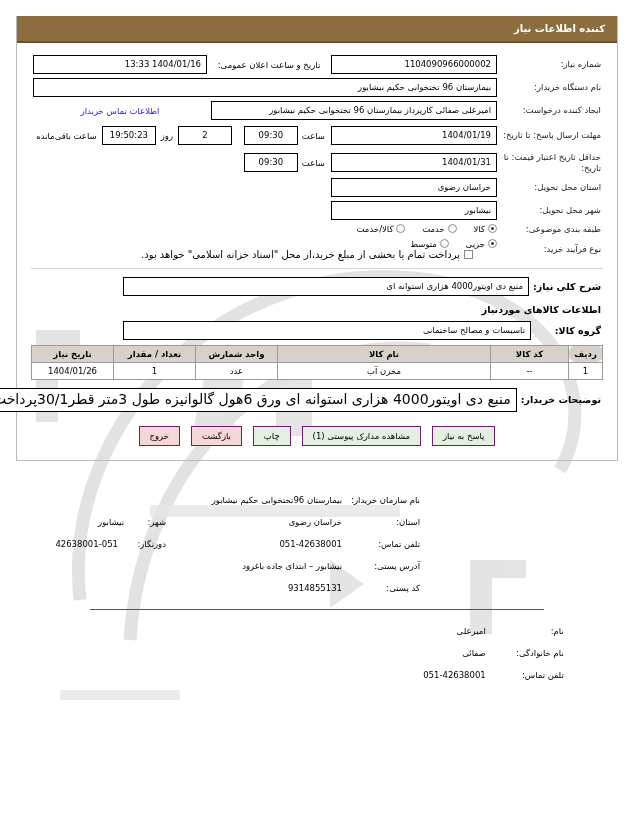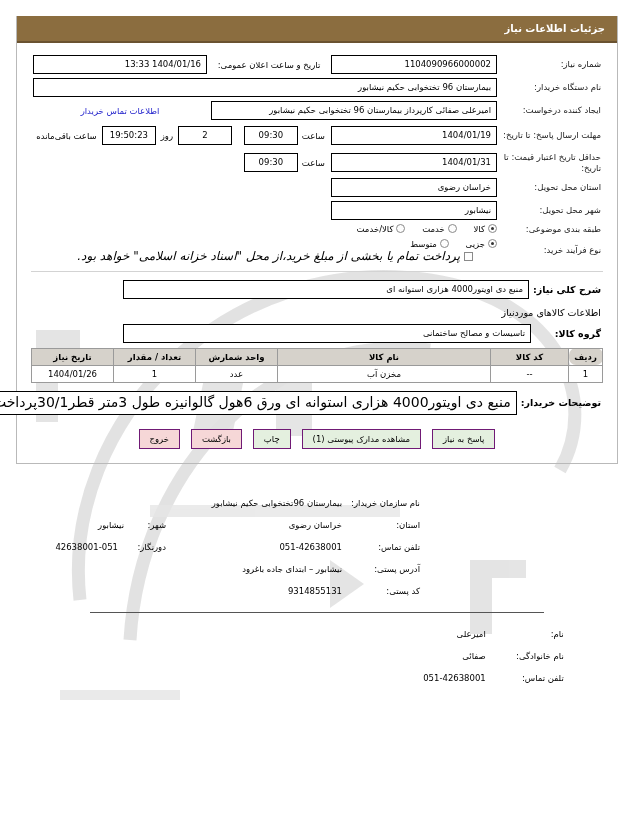--- a/index.html
+++ b/index.html
@@ -116,38 +116,38 @@
     background: #333;
   }
   .chk {
     display: inline-block;
     width: 9px; height: 9px;
     border: 1px solid #8a8a8a;
     background: #fdfdfd;
     vertical-align: -1px;
     margin-left: 4px;
   }
-  .note-text { font-size: 12px; font-style: italic; }
+  .note-text { font-size: 10px; }
 
   .divider {
     border: none;
     border-top: 1px solid #d3d3d3;
     margin: 6px 0 6px 0;
   }
 
   .strong-label {
     font-weight: bold;
     font-size: 9.5px;
     text-align: right;
     white-space: nowrap;
     padding-left: 6px;
   }
 
   .subsection-title {
-    font-weight: normal;
+    font-weight: bold;
     font-size: 9.5px;
     text-align: right;
     padding: 6px 2px 4px 0;
   }
 
   table.goods {
     width: 100%;
     border-collapse: collapse;
     margin-top: 3px;
     font-size: 8.5px;
@@ -216,21 +216,21 @@
   </g>
   <g fill="#e6e6e6" opacity="0.8">
     <rect x="150" y="505" width="250" height="12"></rect>
     <rect x="60" y="690" width="120" height="10"></rect>
   </g>
 </svg>
 
 <div class="page">
 
   <div class="outer-frame">
-    <div class="section-header">جزئیات اطلاعات نیاز</div>
+    <div class="section-header">کننده اطلاعات نیاز</div>
 
     <div class="body-area">
       <table class="form">
 
         <tbody>
             <tr>
           <td class="lbl lbl-w">شماره نیاز:</td>
           <td style="width:170px;">
             <div class="fld">1104090966000002</div>
           </td>

